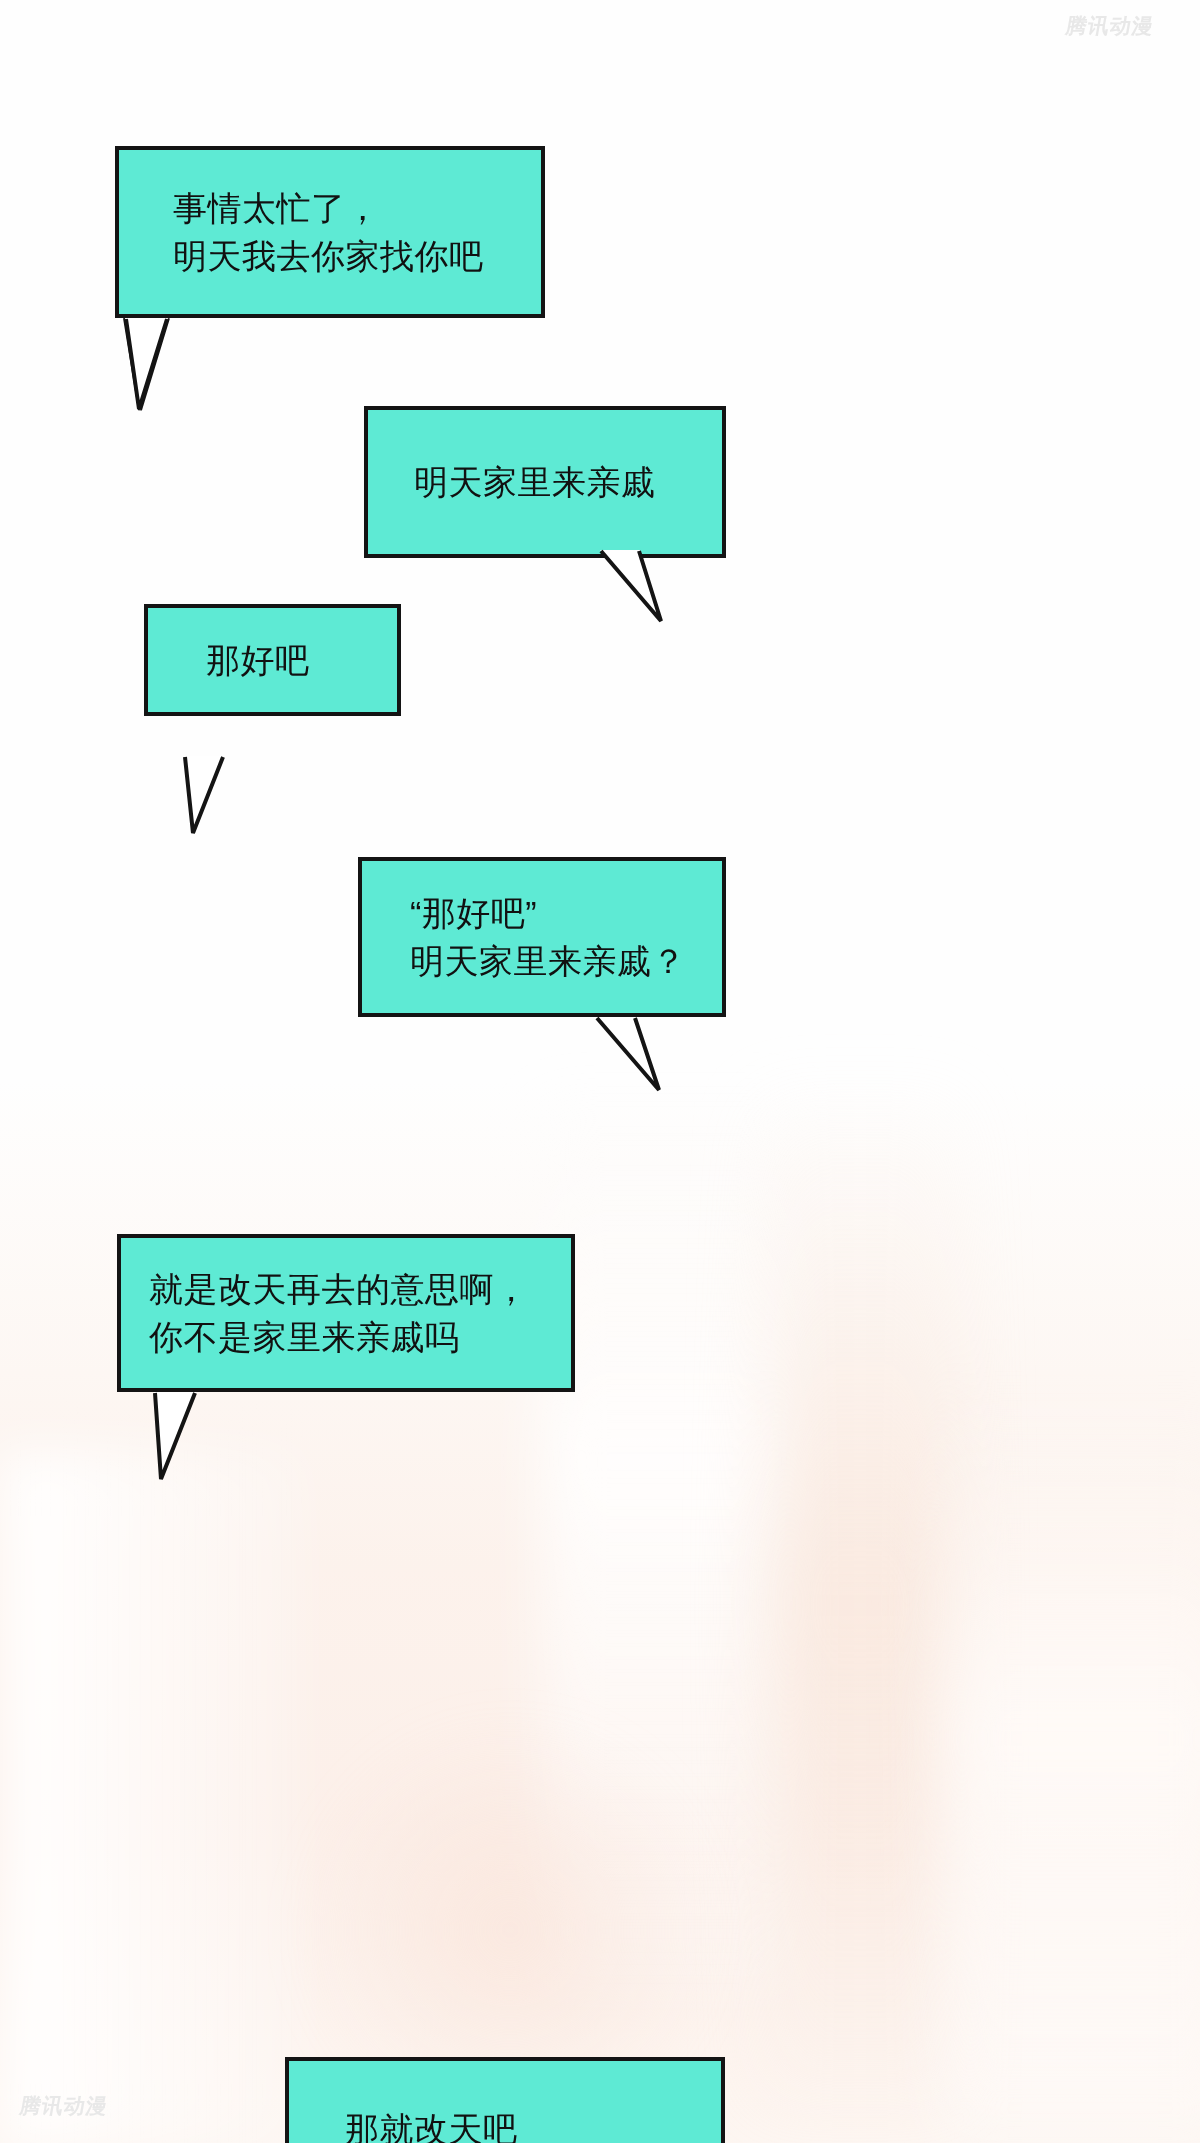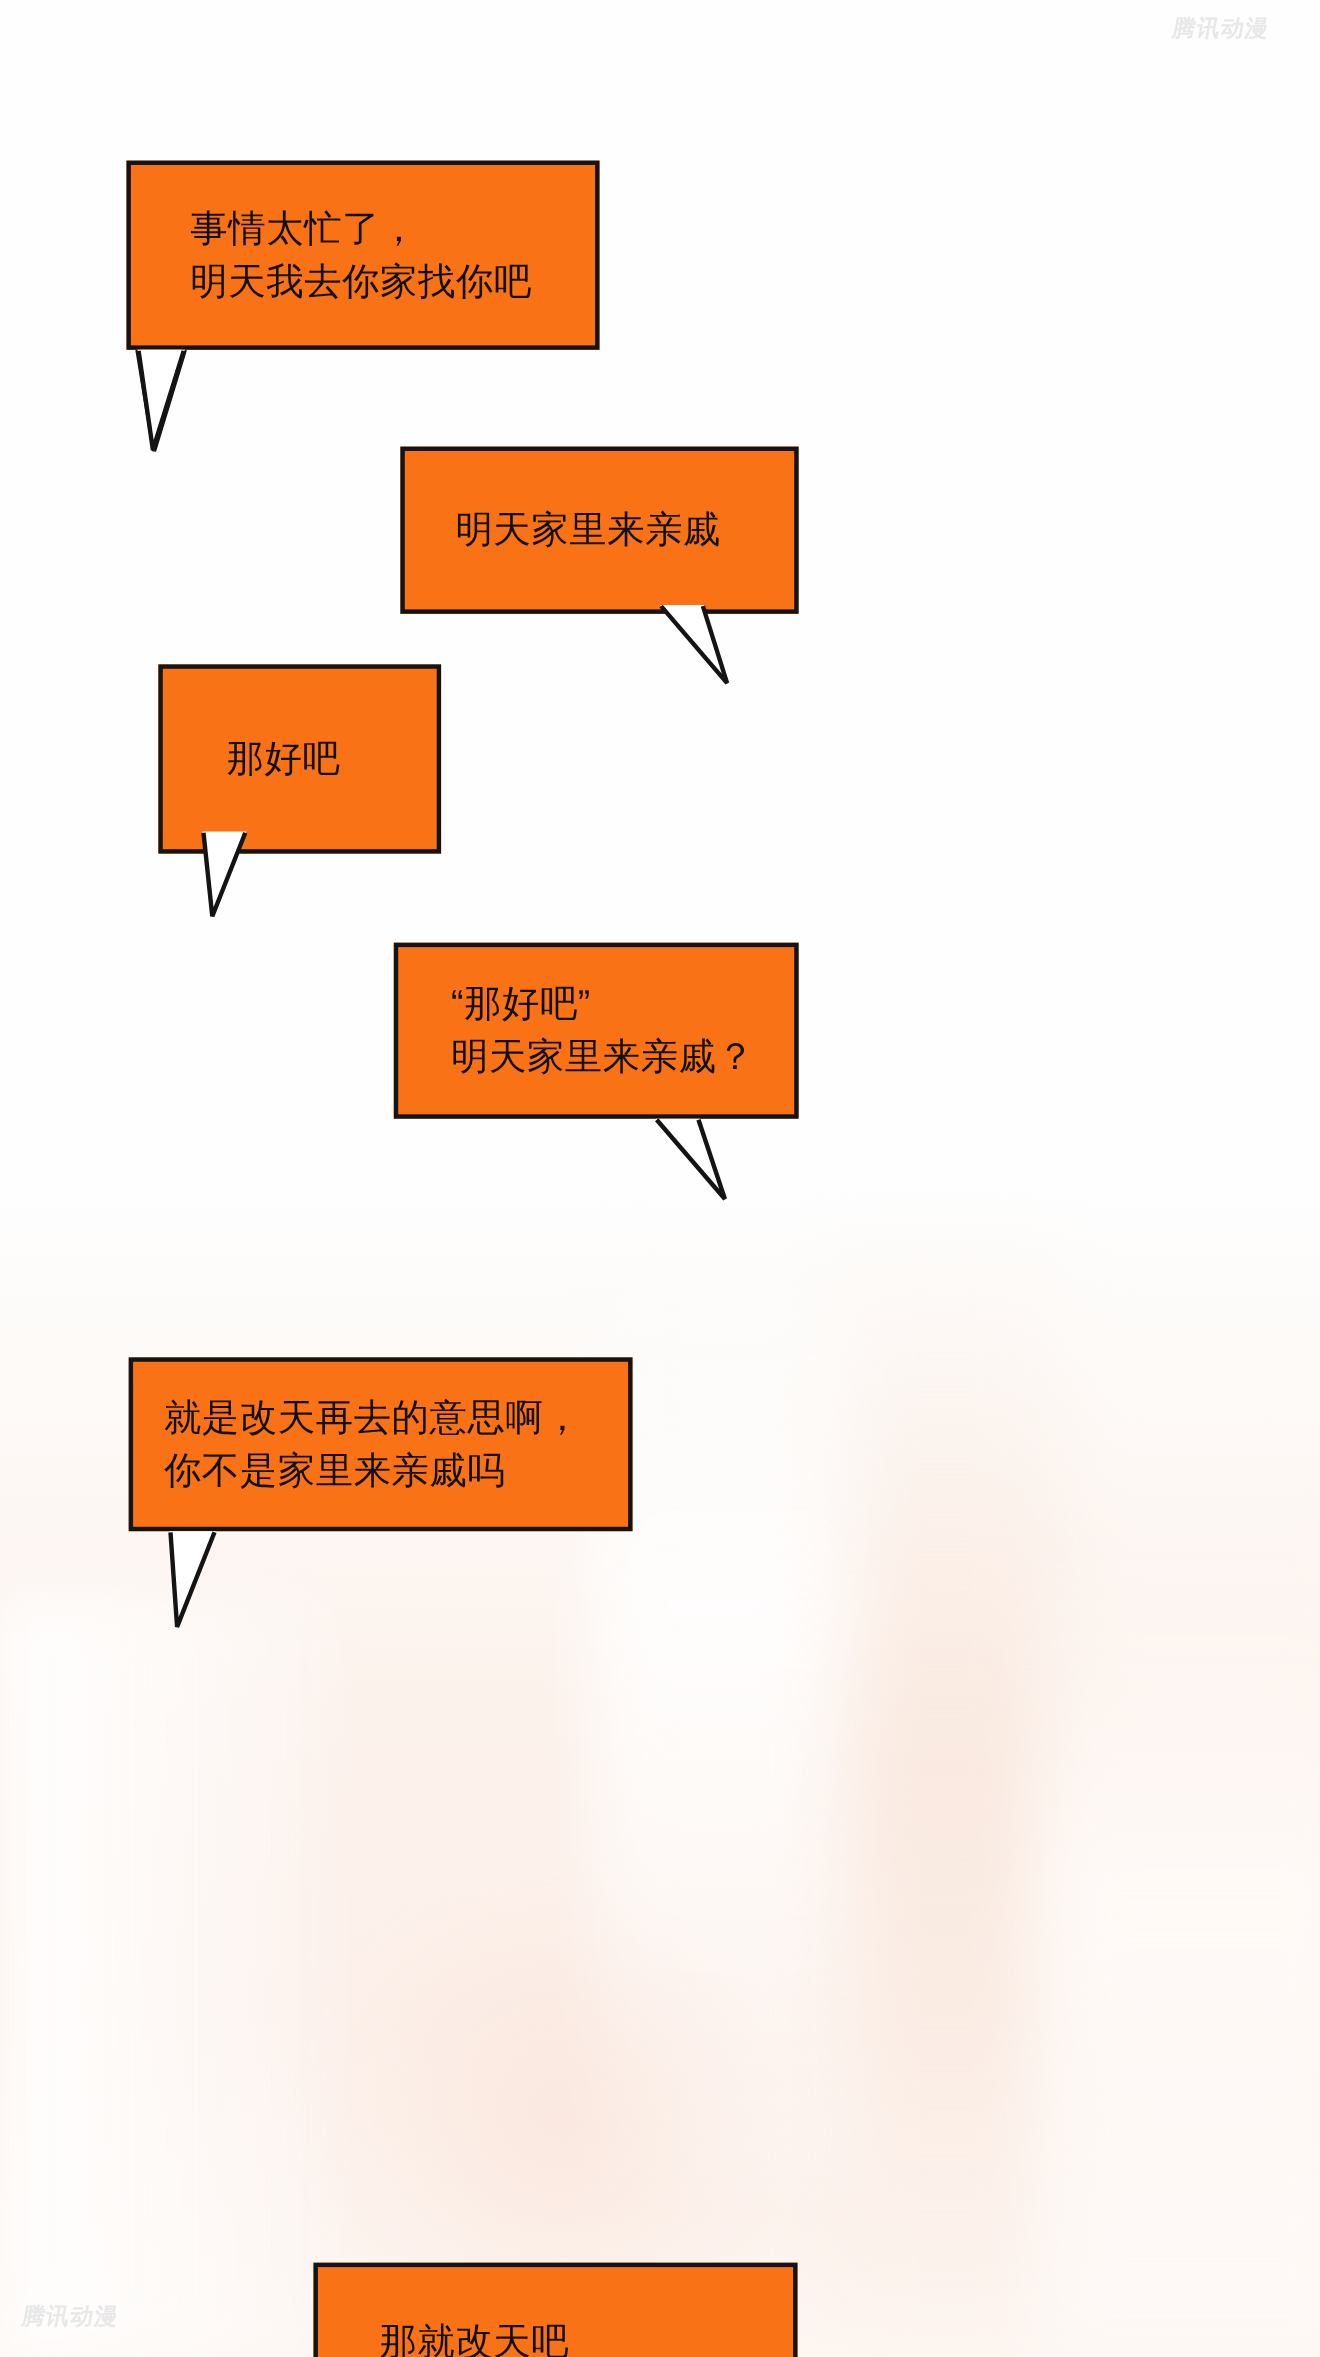--- a/index.html
+++ b/index.html
@@ -102,21 +102,21 @@
   .watermark-bottom {
     left: 20px;
     top: 2092px;
     font-size: 21px;
   }
 
   
   .bubble {
     position: absolute;
     box-sizing: border-box;
-    background: #f97316;
+    background: #5eead4;
     border: 4px solid #141414;
     display: flex;
     align-items: center;
     z-index: 5;
   }
   .bubble-text {
     display: block;
     width: 100%;
     color: #111111;
     font-family: "Liberation Sans", "DejaVu Sans", sans-serif;
@@ -133,21 +133,21 @@
     overflow: visible;
   }
 
   
   #bubble-1 { left: 115px; top: 146px;  width: 430px; height: 172px; }
   #bubble-1 .bubble-text { padding: 0 0 0 54px; }
 
   #bubble-2 { left: 364px; top: 406px;  width: 362px; height: 152px; }
   #bubble-2 .bubble-text { padding: 0 0 0 46px; }
 
-  #bubble-3 { left: 144px; top: 604px;  width: 257px; height: 172px; }
+  #bubble-3 { left: 144px; top: 604px;  width: 257px; height: 112px; }
   #bubble-3 .bubble-text { padding: 0 0 0 58px; }
 
   #bubble-4 { left: 358px; top: 857px;  width: 368px; height: 160px; }
   #bubble-4 .bubble-text { padding: 0 0 0 48px; }
 
   #bubble-5 { left: 117px; top: 1234px; width: 458px; height: 158px; }
   #bubble-5 .bubble-text { padding: 0 0 0 28px; }
 
   #bubble-6 { left: 285px; top: 2057px; width: 440px; height: 130px; }
   #bubble-6 .bubble-text { padding: 44px 0 0 56px; align-self: flex-start; }

